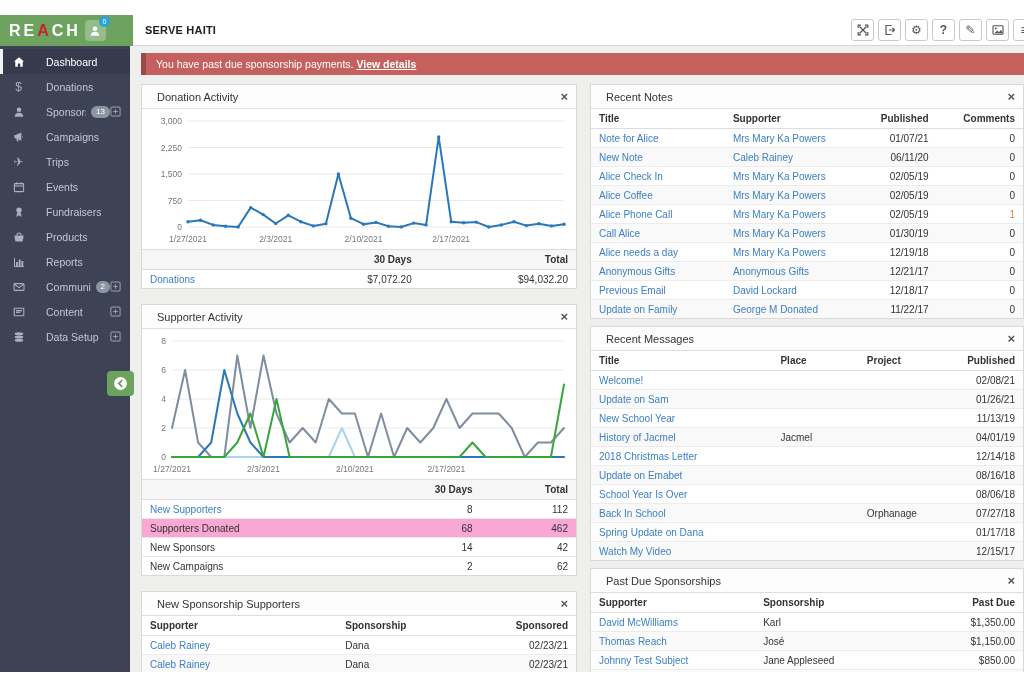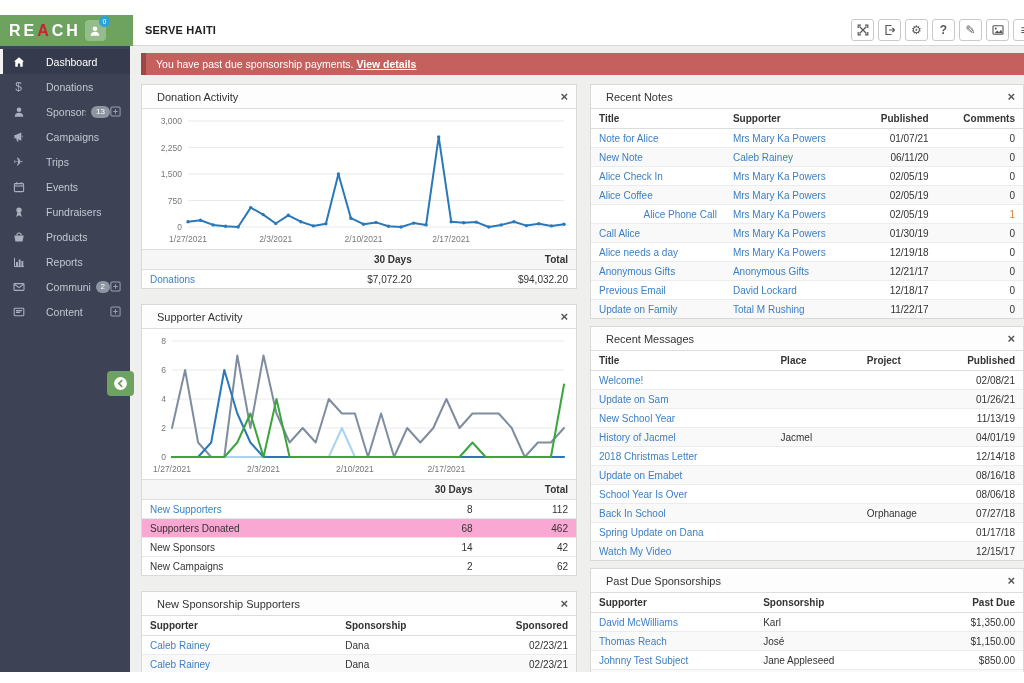--- a/index.html
+++ b/index.html
@@ -239,20 +239,36 @@
         </span>
       </div>
       <div class="sb-item">
         <span class="sb-ico">
           <svg width="12" height="12" viewBox="0 0 12 12">
             <rect x="1.2" y="2.2" width="9.6" height="7.6" rx=".8" fill="none" stroke="currentColor" stroke-width="1.1"></rect>
             <path d="M3 4.6h6M3 6.4h4.2" stroke="currentColor" stroke-width="1.1"></path>
           </svg>
         </span>
         <span class="sb-label">Content</span>
+        <span class="sb-expand">
+          <svg width="11" height="11" viewBox="0 0 12 12">
+            <rect x="1" y="1" width="10" height="10" rx="1.2" fill="none" stroke="currentColor" stroke-width="1.1"></rect>
+            <path d="M6 3.6v4.8M3.6 6h4.8" stroke="currentColor" stroke-width="1.1"></path>
+          </svg>
+        </span>
+      </div>
+      <div class="sb-item">
+        <span class="sb-ico">
+          <svg width="12" height="12" viewBox="0 0 12 12">
+            <ellipse cx="6" cy="2.7" rx="4.3" ry="1.5" fill="currentColor"></ellipse>
+            <ellipse cx="6" cy="6" rx="4.3" ry="1.5" fill="currentColor"></ellipse>
+            <ellipse cx="6" cy="9.3" rx="4.3" ry="1.5" fill="currentColor"></ellipse>
+          </svg>
+        </span>
+        <span class="sb-label">Data Setup</span>
         <span class="sb-expand">
           <svg width="11" height="11" viewBox="0 0 12 12">
             <rect x="1" y="1" width="10" height="10" rx="1.2" fill="none" stroke="currentColor" stroke-width="1.1"></rect>
             <path d="M6 3.6v4.8M3.6 6h4.8" stroke="currentColor" stroke-width="1.1"></path>
           </svg>
         </span>
       </div>
     </aside>
   <div class="collapse-btn" id="collapse-btn">
       <span style="display:flex">
@@ -470,21 +486,21 @@
                   <td style="text-align:right">02/05/19</td>
                   <td style="text-align:right">0</td>
                 </tr>
                 <tr>
                   <td style="text-align:left"><a class="lnk">Alice Coffee</a></td>
                   <td style="text-align:left"><a class="lnk">Mrs Mary Ka Powers</a></td>
                   <td style="text-align:right">02/05/19</td>
                   <td style="text-align:right">0</td>
                 </tr>
                 <tr>
-                  <td style="text-align:right"><a class="lnk">Alice Phone Call</a></td>
+                  <td style="text-align:left"><a class="lnk">Alice Phone Call</a></td>
                   <td style="text-align:left"><a class="lnk">Mrs Mary Ka Powers</a></td>
                   <td style="text-align:right">02/05/19</td>
                   <td class="warn" style="text-align:right">1</td>
                 </tr>
                 <tr>
                   <td style="text-align:left"><a class="lnk">Call Alice</a></td>
                   <td style="text-align:left"><a class="lnk">Mrs Mary Ka Powers</a></td>
                   <td style="text-align:right">01/30/19</td>
                   <td style="text-align:right">0</td>
                 </tr>
@@ -501,21 +517,21 @@
                   <td style="text-align:right">0</td>
                 </tr>
                 <tr>
                   <td style="text-align:left"><a class="lnk">Previous Email</a></td>
                   <td style="text-align:left"><a class="lnk">David Lockard</a></td>
                   <td style="text-align:right">12/18/17</td>
                   <td style="text-align:right">0</td>
                 </tr>
                 <tr>
                   <td style="text-align:left"><a class="lnk">Update on Family</a></td>
-                  <td style="text-align:left"><a class="lnk">Total M Rushing</a></td>
+                  <td style="text-align:left"><a class="lnk">George M Donated</a></td>
                   <td style="text-align:right">11/22/17</td>
                   <td style="text-align:right">0</td>
                 </tr>
               </tbody>
             </table>
         </section>
 
         <section class="panel" id="panel-messages">
           <div class="p-head">
             <span class="p-ico"></span>

